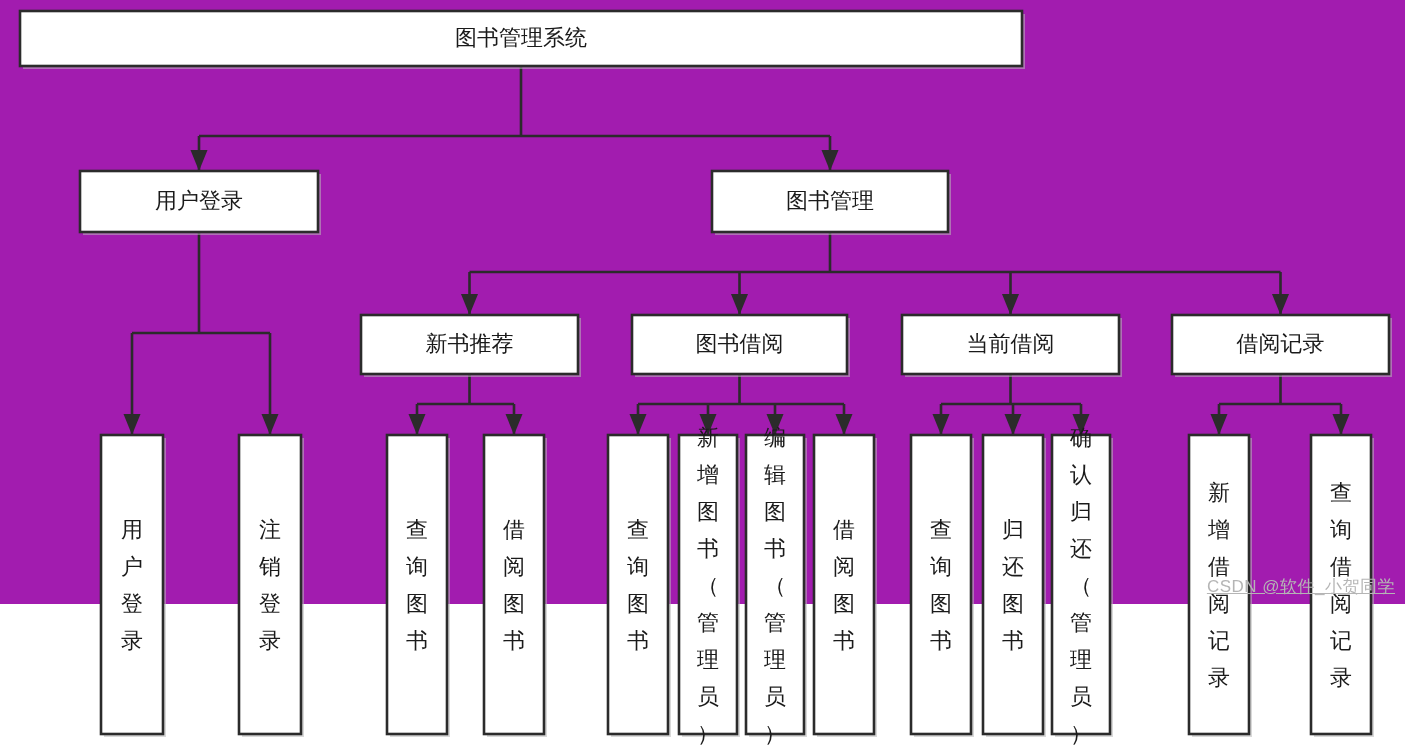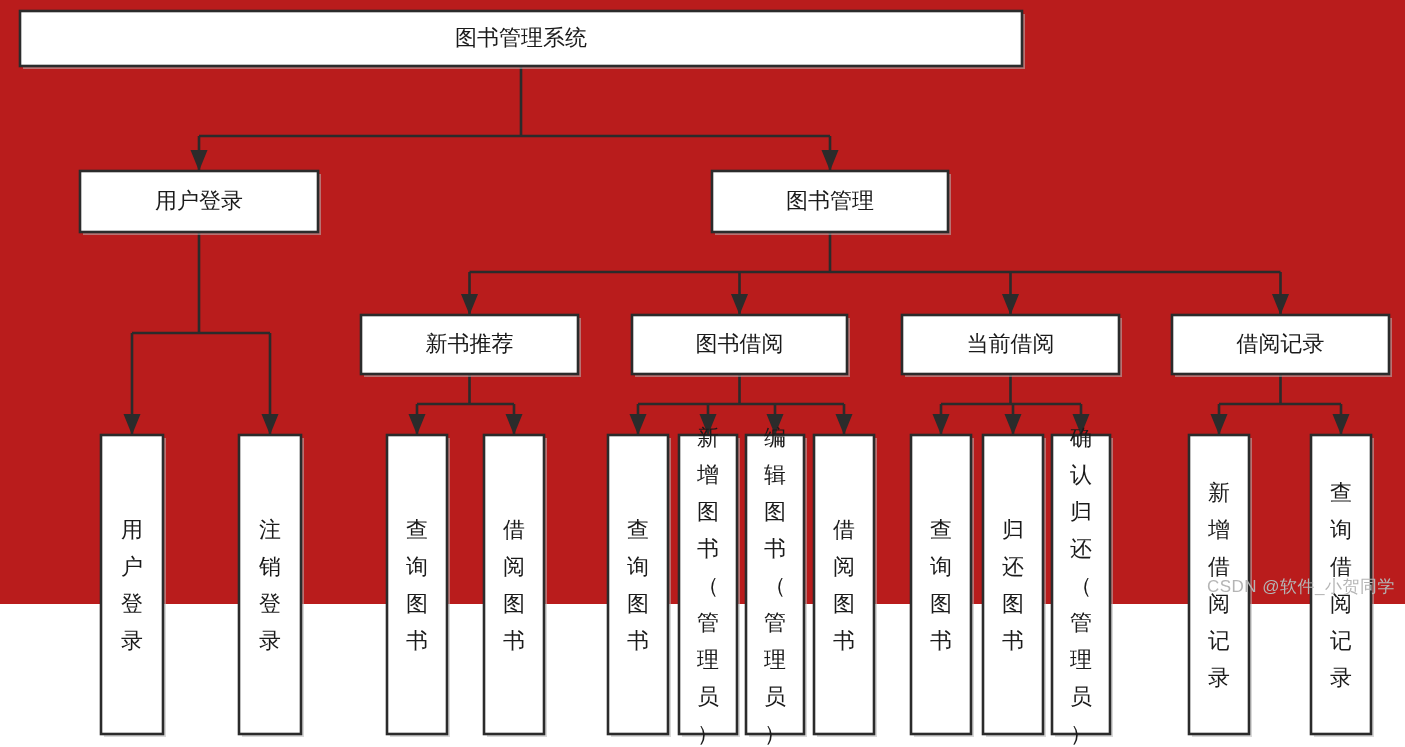--- a/index.html
+++ b/index.html
@@ -10,21 +10,21 @@
   body {
     width: 1405px;
     height: 747px;
     font-family: "Liberation Sans", "DejaVu Sans", sans-serif;
     overflow: hidden;
   }
   #diagram-root {
     position: relative;
     width: 1405px;
     height: 604px;
-    background: #b91c1c;
+    background: #a21caf;
   }
   svg#tree-svg {
     position: absolute;
     left: 0;
     top: 0;
     width: 1405px;
     height: 747px;
   }
   .node-rect {
     fill: #ffffff;
@@ -61,20 +61,21 @@
   .watermark-text {
     position: absolute;
     right: 10px;
     bottom: 6px;
     font-family: "Liberation Sans", "DejaVu Sans", sans-serif;
     font-size: 17px;
     color: #b5b5b5;
     white-space: nowrap;
     letter-spacing: 0.5px;
     pointer-events: none;
+    text-decoration: underline;
   }
 </style>
 </head>
 <body>
 
 <div id="diagram-root">
   <svg id="tree-svg" viewBox="0 0 1405 747" xmlns="http://www.w3.org/2000/svg">
     <g id="connector-layer">
         <g>
           <path d="M 521 66 L 521 136" class="connector"></path>

